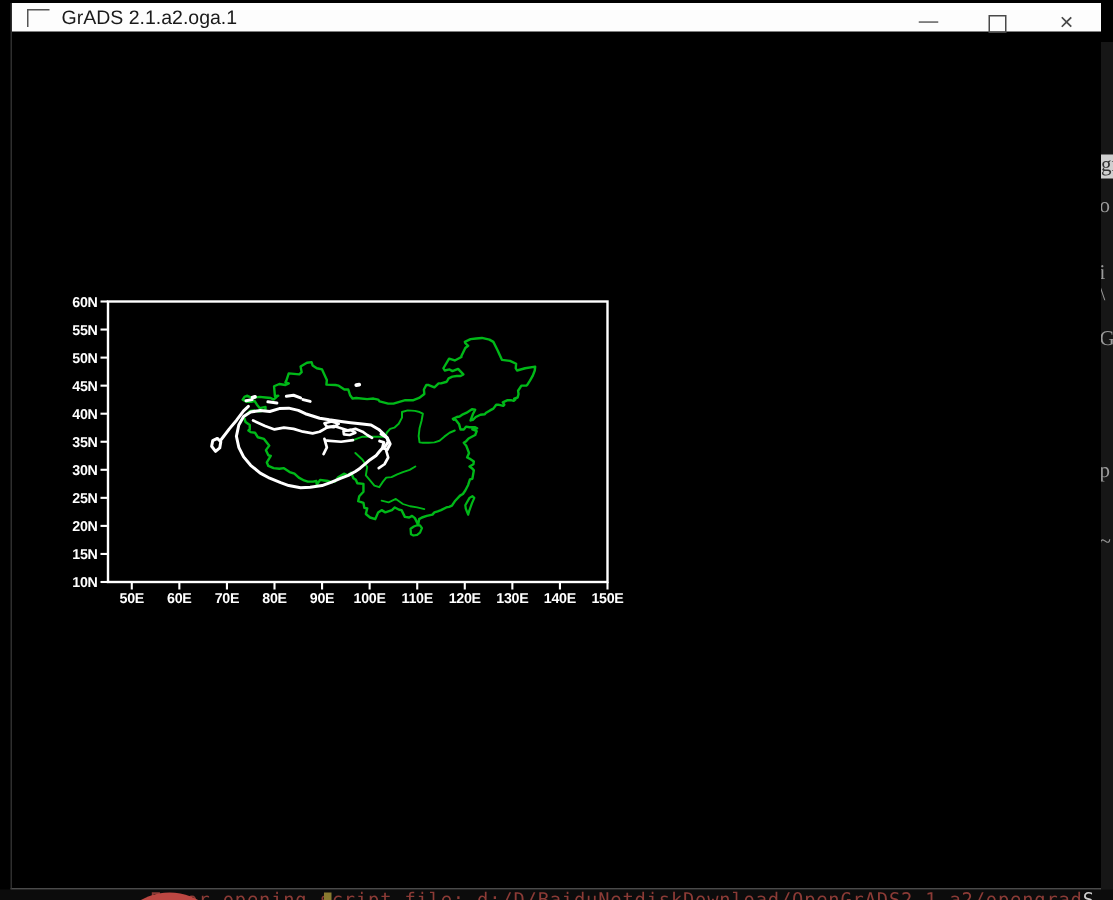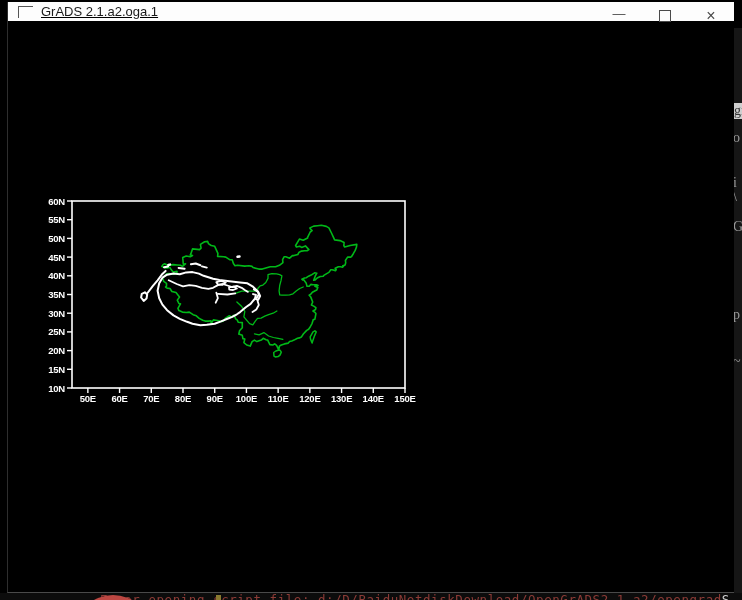--- a/index.html
+++ b/index.html
@@ -37,21 +37,21 @@
     background:#8a7a30;z-index:1;
   }
   
   .grads-window{
     position:absolute;left:7px;top:2px;width:727px;height:591px;
     background:#000;z-index:1;box-sizing:border-box;
     border-left:1px solid #2e2e2e;border-bottom:1px solid #4a4a4a;
   }
   .titlebar{
     position:absolute;left:0;top:0;width:100%;height:19px;
-    background:#fdfdfd;display:flex;align-items:center;text-decoration:underline;
+    background:#fdfdfd;display:flex;align-items:center;
   }
   .win-icon{
     width:14px;height:11px;margin-left:10px;
     border-top:1.5px solid #555;border-left:1.5px solid #555;
   }
   .win-title{
     margin-left:8px;font-size:13px;color:#1a1a1a;white-space:nowrap;
   }
   .controls{position:absolute;right:0;top:0;height:27px;display:flex;}
   .ctrl-btn{

